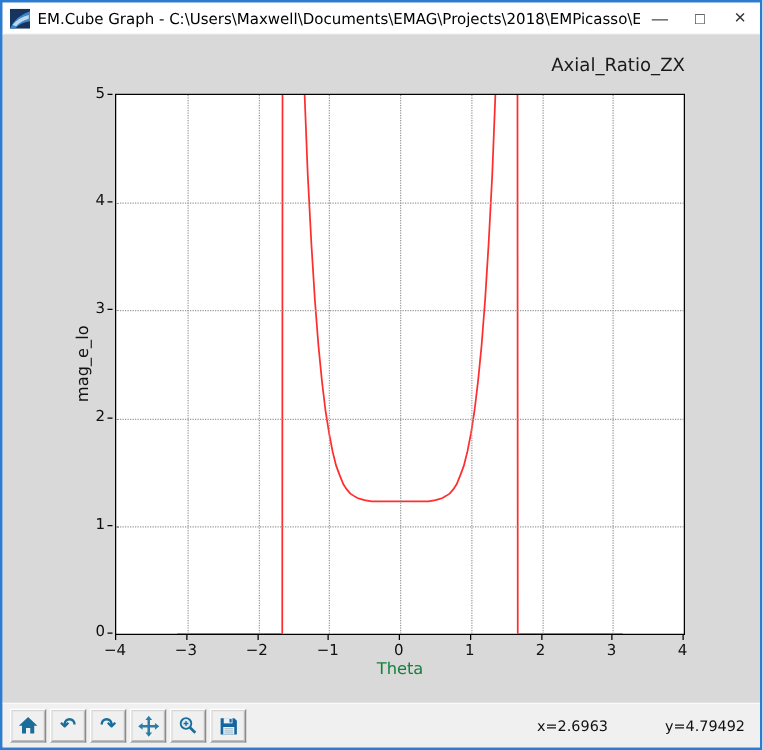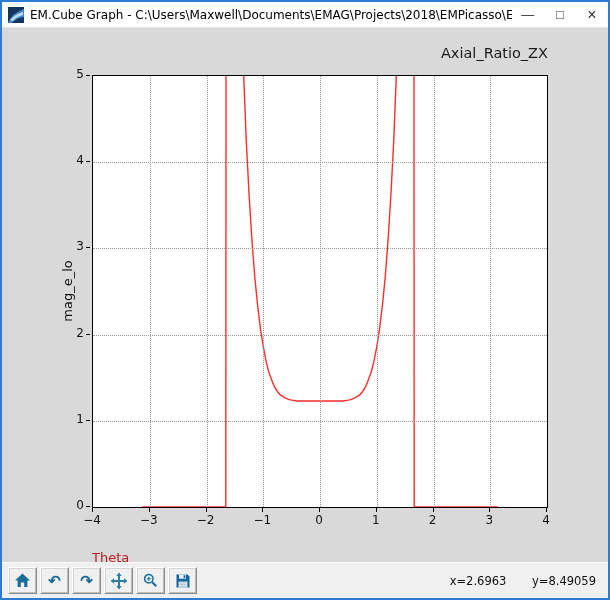--- a/index.html
+++ b/index.html
@@ -28,39 +28,39 @@
     position:absolute; left:90px; top:47px; width:456px; height:433px;
     background:#ffffff; border:1px solid #000;
   }
   .axes svg { position:absolute; left:0; top:0; overflow:hidden; }
   .vgrid { position:absolute; top:0; bottom:0; width:0; border-left:1px dotted #9a9a9a; }
   .hgrid { position:absolute; left:0; right:0; height:0; border-top:1px dotted #9a9a9a; }
   .xtickmark { position:absolute; width:0; height:4px; border-left:1px solid #000; }
   .ytickmark { position:absolute; height:0; width:4px; border-top:1px solid #000; }
   .xticklabel { position:absolute; width:34px; text-align:center; font-size:12px; color:#111; }
   .yticklabel { position:absolute; width:26px; text-align:right; font-size:12px; color:#111; }
-  .x-axis-label { position:absolute; left:90px; width:456px; top:500px; text-align:left;
-    font-size:13px; color:#b91c1c;margin-top:22px; }
+  .x-axis-label { position:absolute; left:90px; width:456px; top:500px; text-align:center;
+    font-size:13px; color:#15803d; }
   .y-axis-label { position:absolute; left:65px; top:263px; transform:translate(-50%,-50%) rotate(-90deg);
     font-size:13px; color:#111; white-space:nowrap; }
   
   .toolbar {
     height:36px; flex:0 0 auto; background:#f0f0f0; border-top:1px solid #fbfbfb;
     box-shadow:0 -1px 0 #c2c2c2; display:flex; align-items:center; padding:0 12px 0 6px;
   }
   .tb-btn {
     width:29px; height:27px; margin-right:3px; background:#f0f0f0;
     border:1px solid; border-color:#ffffff #8a8a8a #8a8a8a #ffffff;
     box-shadow:1px 1px 0 #d4d4d4 inset, -1px -1px 0 #bdbdbd inset;
     display:flex; align-items:center; justify-content:center; cursor:default; padding:0;
   }
   .tb-btn .glyph { font-size:15px; font-weight:bold; color:#1a6d99; line-height:1; }
   .tb-spacer { flex:1 1 auto; }
   .status { font-size:11.5px; color:#111; }
-  .status span { margin-left:22px; }
+  .status span { margin-left:42px; }
 </style>
 </head>
 <body>
 
 <div class="window">
 
   <div class="titlebar">
     <svg class="app-icon" viewBox="0 0 16 16">
       <rect x="0" y="0" width="16" height="16" fill="#16355e"></rect>
       <path d="M0 16 Q4 6 16 2 L16 10 Q8 11 4 16 Z" fill="#3f86c8"></path>
@@ -155,16 +155,16 @@
         <path d="M1.5 1.5 H12.5 L14.5 3.5 V14.5 H1.5 Z" fill="#1566a0"></path>
         <rect x="4" y="1.5" width="7" height="4.2" fill="#e8f1f7"></rect>
         <rect x="8.6" y="2.2" width="1.7" height="2.8" fill="#1566a0"></rect>
         <rect x="3.6" y="8.6" width="8.8" height="5.9" fill="#e8f1f7"></rect>
         <path d="M4.6 10 H11.4 M4.6 11.7 H11.4 M4.6 13.3 H11.4" stroke="#9fb6c4" stroke-width="0.8"></path>
       </svg>
     </button>
     <div class="tb-spacer"></div>
     <div class="status">
       <span>x=2.6963</span>
-      <span>y=8.49059</span>
+      <span>y=4.79492</span>
     </div>
   </div>
 </div>
 
 </body></html>

